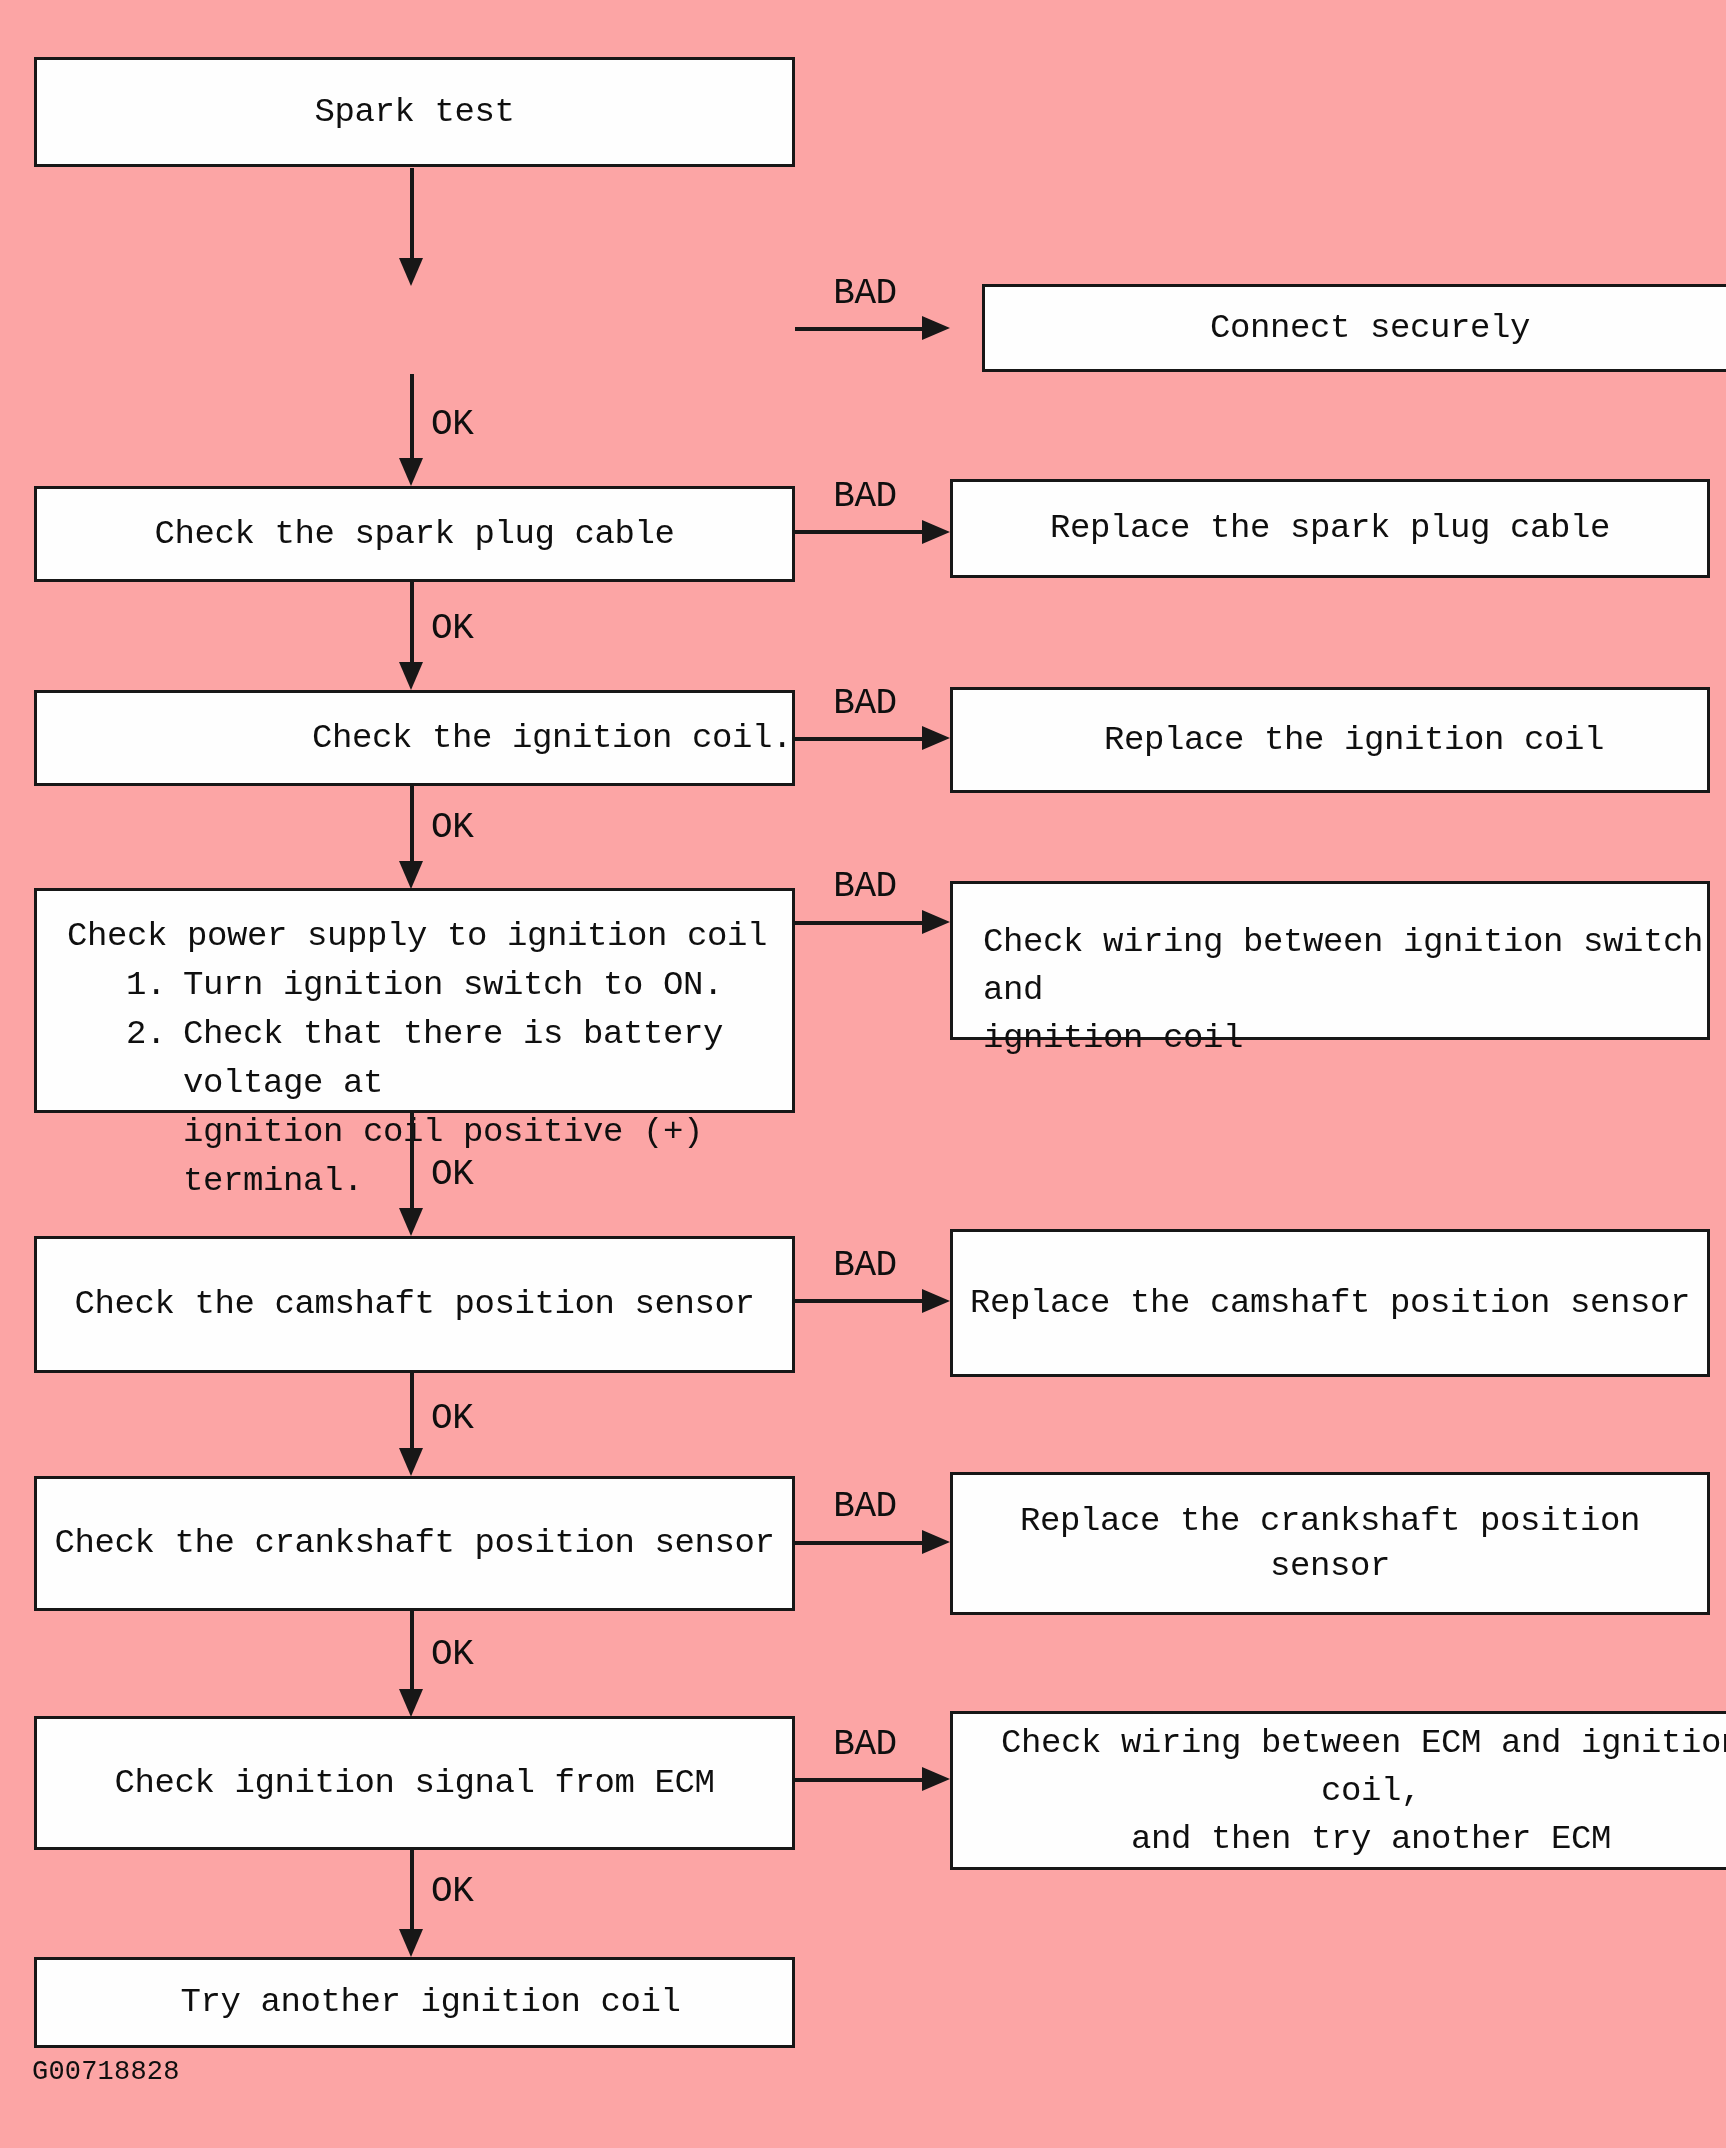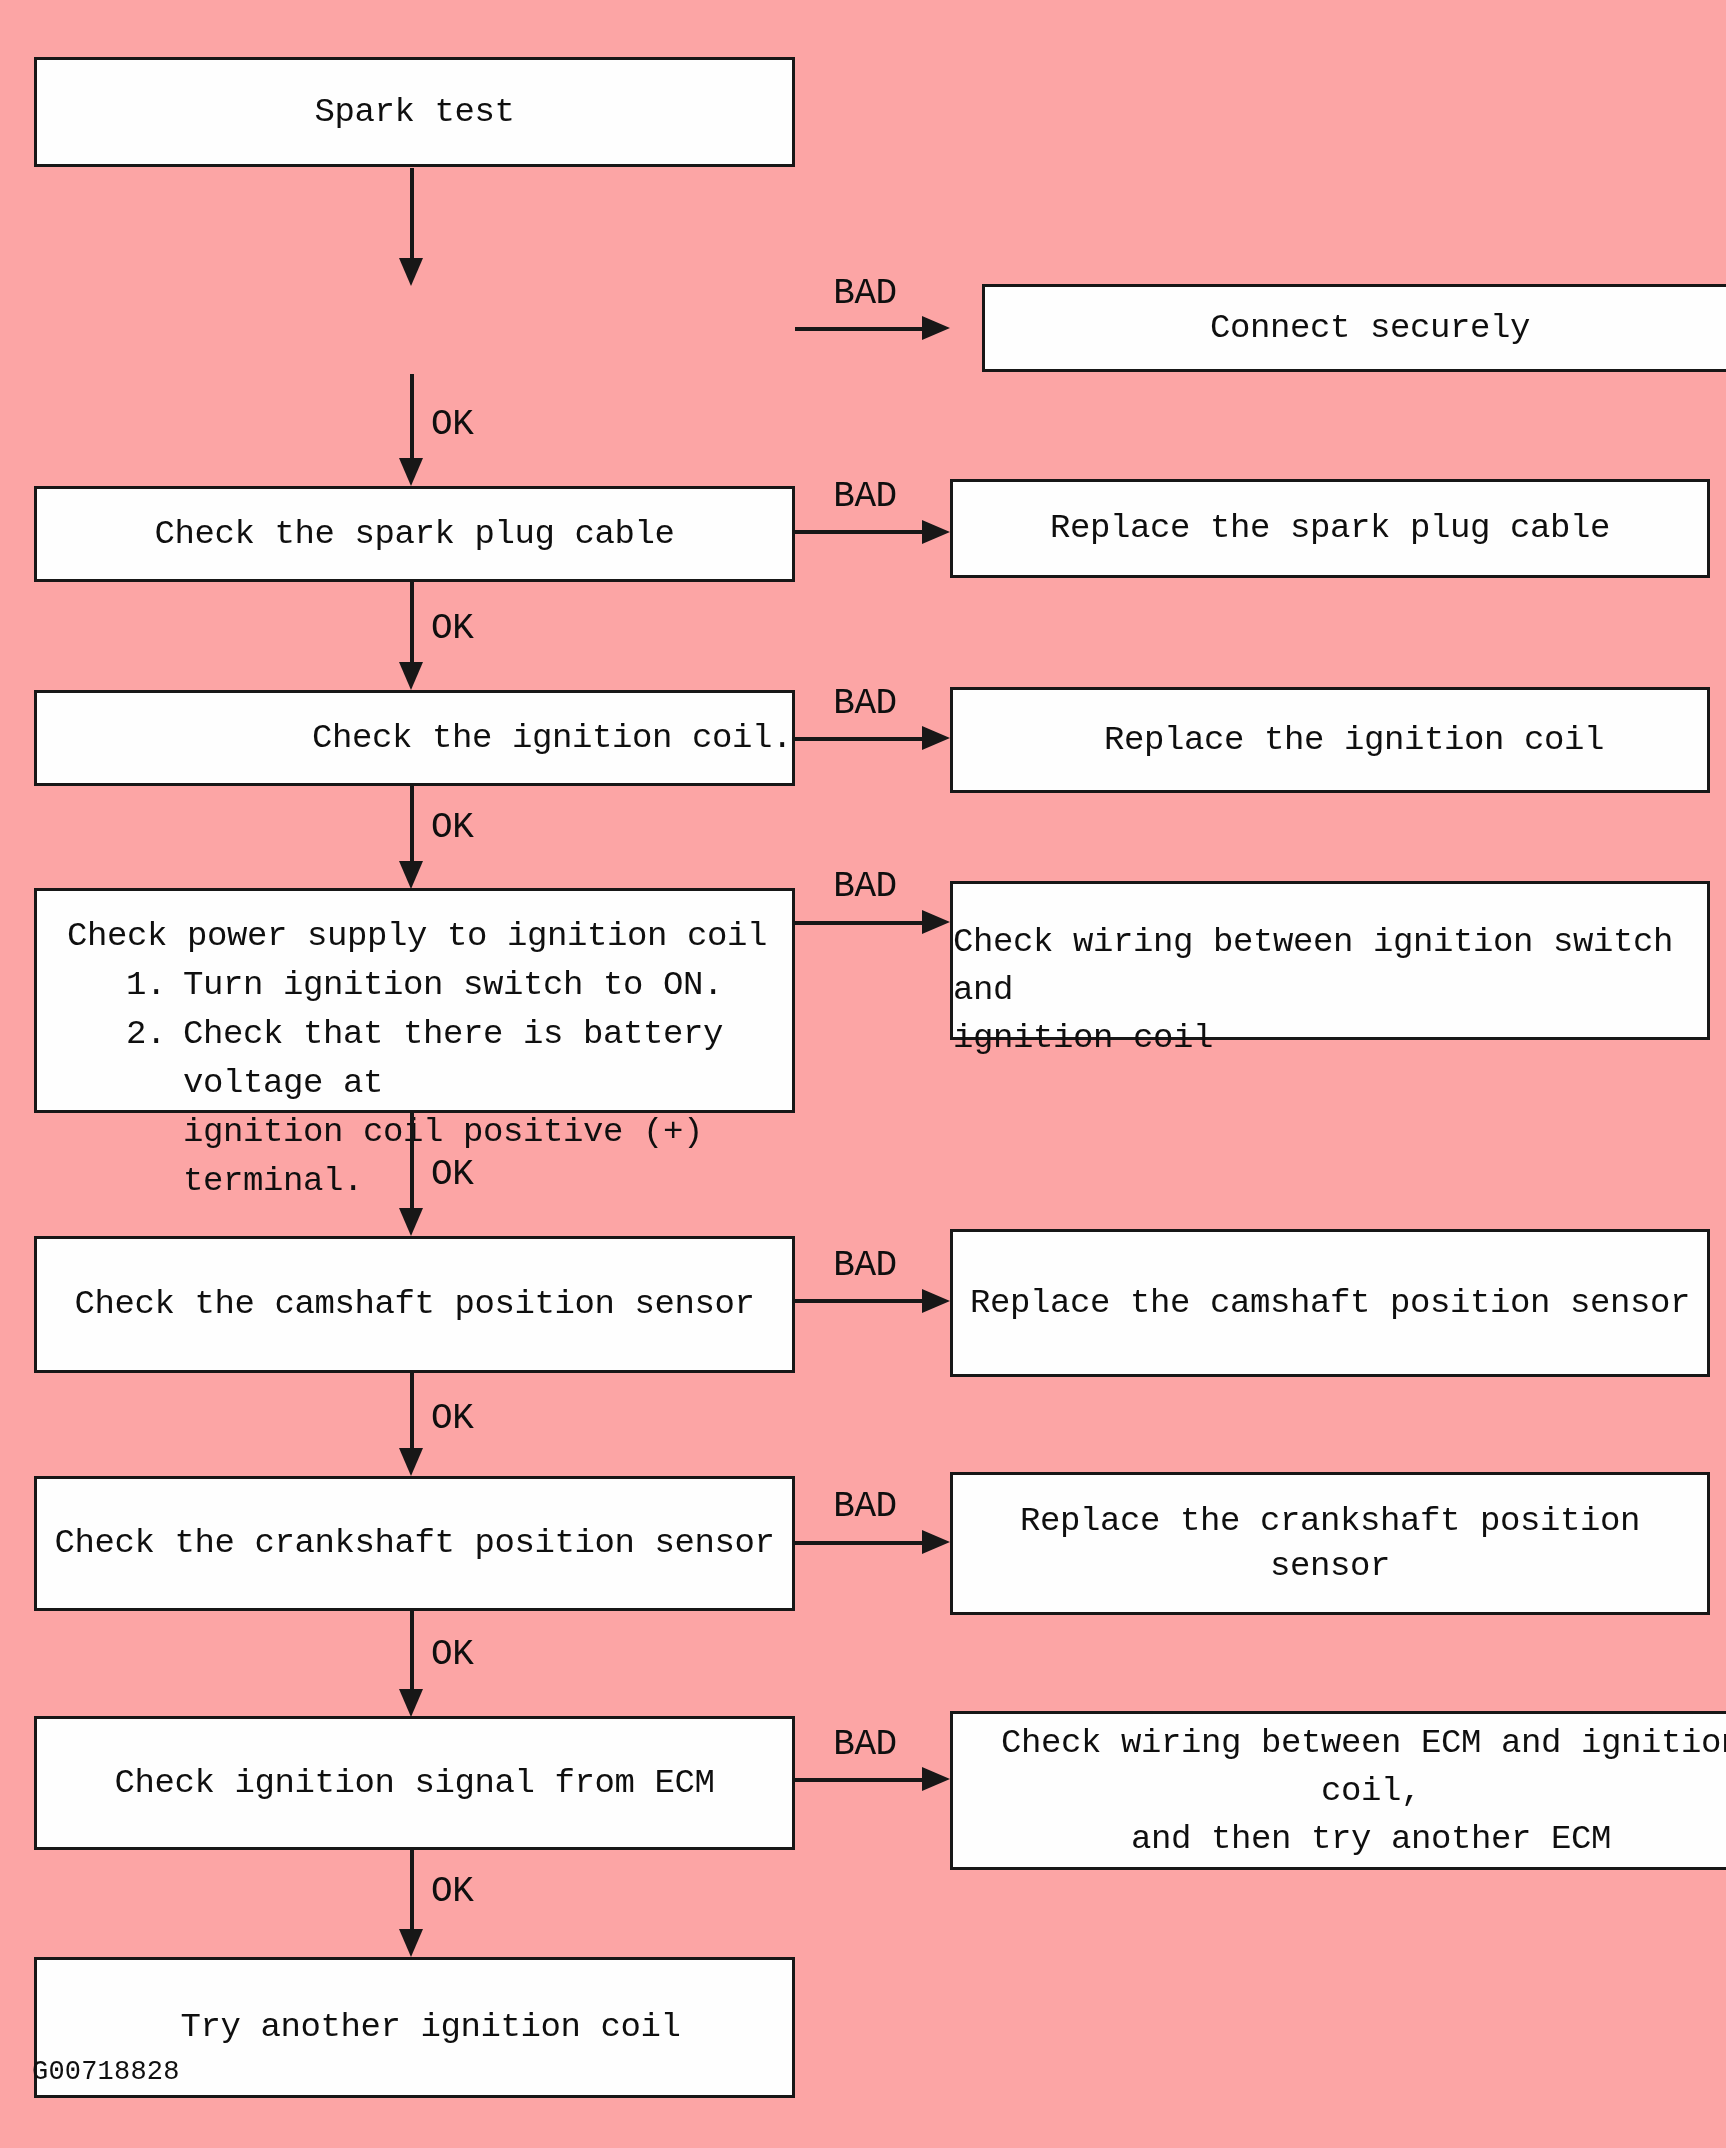--- a/index.html
+++ b/index.html
@@ -117,37 +117,37 @@
   </div>
 
   <div class="box" style="left:34px; top:1476px; width:761px; height:135px;">
     <span>Check the crankshaft position sensor</span>
   </div>
 
   <div class="box" style="left:34px; top:1716px; width:761px; height:134px;">
     <span>Check ignition signal from ECM</span>
   </div>
 
-  <div class="box" style="left:34px; top:1957px; width:761px; height:141px;padding-left:32px;">
+  <div class="box" style="left:34px; top:1957px; width:761px; height:91px;padding-left:32px;">
     <span>Try another ignition coil</span>
   </div>
 
   <div class="box" style="left:982px; top:284px; width:760px; height:88px;padding-left:16px;">
     <span class="multiline">Connect securely</span>
   </div>
 
   <div class="box" style="left:950px; top:479px; width:760px; height:99px;">
     <span class="multiline">Replace the spark plug cable</span>
   </div>
 
   <div class="box" style="left:950px; top:687px; width:760px; height:106px;padding-left:48px;">
     <span class="multiline">Replace the ignition coil</span>
   </div>
 
-  <div class="box left-align" style="left:950px; top:881px; width:760px; height:159px; align-items:flex-start; padding-top:34px; line-height:48px;">
+  <div class="box left-align" style="left:950px; top:881px; width:760px; height:159px; padding-left:30px; align-items:flex-start; padding-top:34px; line-height:48px;">
     <span class="multiline">Check wiring between ignition switch and
 ignition coil</span>
   </div>
 
   <div class="box" style="left:950px; top:1229px; width:760px; height:148px;">
     <span class="multiline">Replace the camshaft position sensor</span>
   </div>
 
   <div class="box" style="left:950px; top:1472px; width:760px; height:143px;">
     <span class="multiline">Replace the crankshaft position sensor</span>

